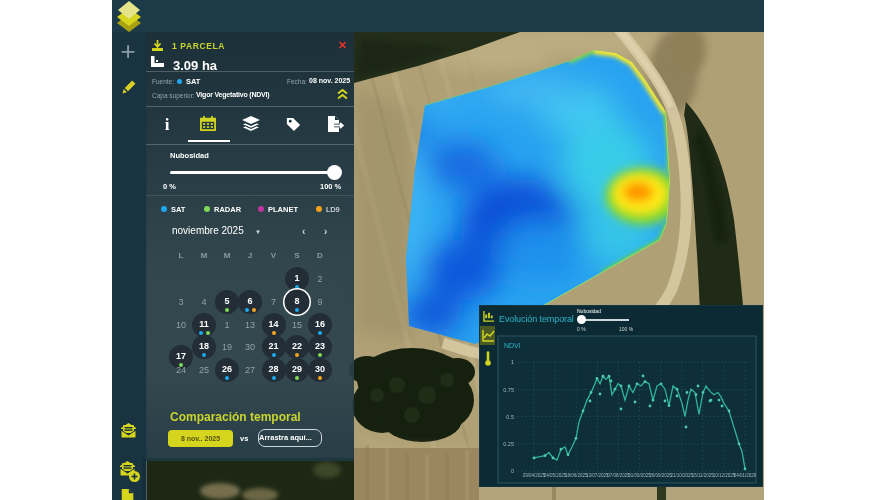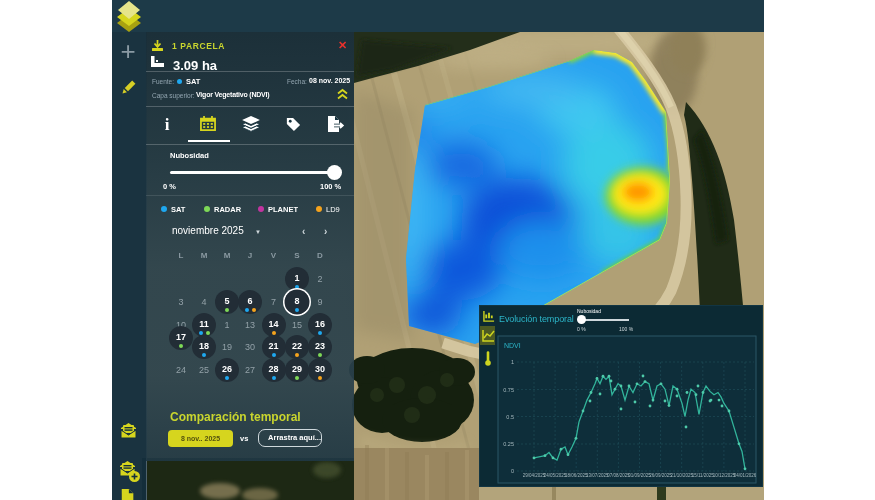--- a/index.html
+++ b/index.html
@@ -262,39 +262,39 @@
 <div class="dp" style="left:115.5px;top:258.0px">7</div>
 <div class="dc" style="left:139.0px;top:258.0px;box-shadow:0 0 0 0.5px rgba(34,45,54,1),0 0 0 2px #fff">8<i class="k b" style="left:10px"></i></div>
 <div class="dp" style="left:162.0px;top:258.0px">9</div>
 <div class="dp" style="left:23.0px;top:280.5px">10</div>
 <div class="dc" style="left:46.0px;top:280.5px">11<i class="k b" style="left:6.5px"></i><i class="k g" style="left:13.5px"></i></div>
 <div class="dp" style="left:69.0px;top:280.5px">1</div>
 <div class="dp" style="left:92.0px;top:280.5px">13</div>
 <div class="dc" style="left:115.5px;top:280.5px">14<i class="k o" style="left:10px"></i></div>
 <div class="dp" style="left:139.0px;top:280.5px">15</div>
 <div class="dc" style="left:162.0px;top:280.5px">16<i class="k b" style="left:10px"></i></div>
-<div class="dc" style="left:23.0px;top:294px">17<i class="k g" style="left:10px"></i></div>
+<div class="dc" style="left:23.0px;top:313px">17<i class="k g" style="left:10px"></i></div>
 <div class="dc" style="left:46.0px;top:303.0px">18<i class="k b" style="left:10px"></i></div>
 <div class="dp" style="left:69.0px;top:303.0px">19</div>
 <div class="dp" style="left:92.0px;top:303.0px">30</div>
 <div class="dc" style="left:115.5px;top:303.0px">21<i class="k b" style="left:10px"></i></div>
 <div class="dc" style="left:139.0px;top:303.0px">22<i class="k o" style="left:10px"></i></div>
 <div class="dc" style="left:162.0px;top:303.0px">23<i class="k g" style="left:10px"></i></div>
 <div class="dp" style="left:23.0px;top:325.5px">24</div>
 <div class="dp" style="left:46.0px;top:325.5px">25</div>
 <div class="dc" style="left:69.0px;top:325.5px">26<i class="k b" style="left:10px"></i></div>
 <div class="dp" style="left:92.0px;top:325.5px">27</div>
 <div class="dc" style="left:115.5px;top:325.5px">28<i class="k b" style="left:10px"></i></div>
 <div class="dc" style="left:139.0px;top:325.5px">29<i class="k g" style="left:10px"></i></div>
 <div class="dc" style="left:162.0px;top:325.5px">30<i class="k o" style="left:10px"></i></div>
 </div>
 <div class="abs" style="left:24px;top:378px;font-size:12px;font-weight:bold;color:#c9d52e">Comparación temporal</div>
 <div class="abs" style="left:22px;top:398px;width:65px;height:17px;background:#d6d51e;border-radius:4px;text-align:center;line-height:17px;font-size:7px;font-weight:bold;color:#55530e">8 nov.. 2025</div>
 <div class="abs" style="left:94px;top:402px;font-size:7.5px;font-weight:bold;color:#fff">vs</div>
-<div class="abs" style="left:112px;top:397px;width:62px;height:16px;border:1.5px solid #cfd8dc;border-radius:7px;text-align:right;line-height:15px;font-size:7.5px;font-weight:bold;color:#fff;white-space:nowrap">Arrastra aquí...</div>
+<div class="abs" style="left:112px;top:397px;width:62px;height:16px;border:1.5px solid #cfd8dc;border-radius:7px;text-align:left;line-height:15px;font-size:7.5px;font-weight:bold;color:#fff;white-space:nowrap">Arrastra aquí...</div>
 </div>
 <div id="chartpanel">
 <svg class="abs" style="left:3px;top:4px" width="12" height="12" viewBox="0 0 13 13" fill="none" stroke="#cdd41f" stroke-width="1.5">
 <path d="M1,1 L1,12 L12,12"></path>
         <path d="M3.5,9 L3.5,5 M6.5,9 L6.5,3 M9.5,9 L9.5,6" stroke-width="2"></path>
       </svg>
 <div class="abs" style="left:0px;top:20px;width:15px;height:19px;background:#4c5a23"></div>
 <svg class="abs" style="left:2px;top:23px" width="13" height="13" viewBox="0 0 13 13" fill="none" stroke="#cdd41f" stroke-width="1.5">
 <path d="M1,1 L1,12 L12,12"></path>
         <path d="M2,9 L5,5 L8,7 L12,2"></path>

